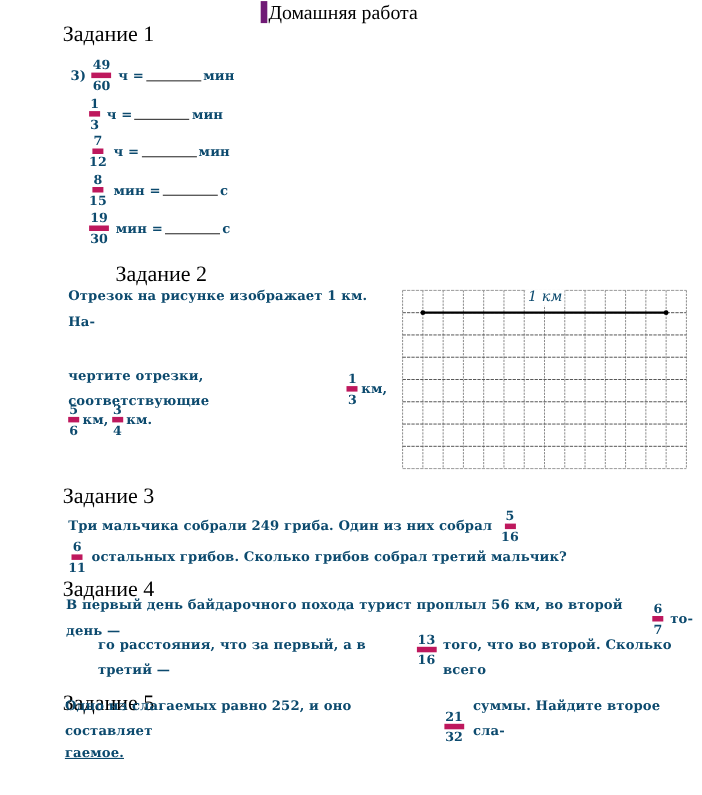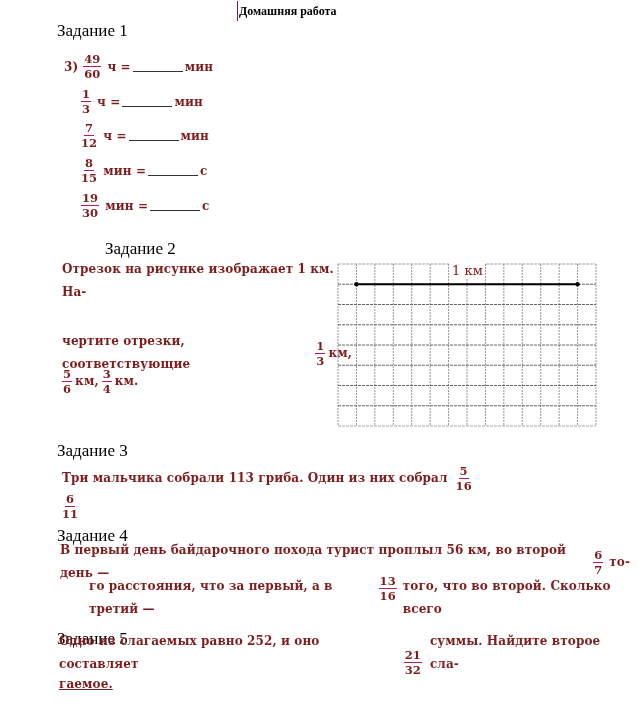--- a/index.html
+++ b/index.html
@@ -2,39 +2,39 @@
 <html><head>
 <meta charset="utf-8">
 <style>
   html, body { margin: 0; padding: 0; background: #ffffff; }
   body {
     width: 638px; height: 723px; position: relative; overflow: hidden;
     font-family: "Liberation Serif", "DejaVu Serif", serif; color: #000;
   }
   .abs { position: absolute; }
   .title {
-    left: 237px; top: 1px; font-size: 12px; line-height: 20px;
-    border-left: 1px solid #701a75; padding-left: 1px; font-weight: bold;
+    left: 237px; top: 1px; font-size: 18px; line-height: 20px;
+    border-left: 6px solid #701a75; padding-left: 1px;
   }
-  .heading { font-size: 17px; line-height: 20px; left: 57px; }
+  .heading { font-size: 20px; line-height: 20px; left: 57px; }
   .scan {
     font-family: "DejaVu Serif", "Liberation Serif", serif;
-    font-size: 12px; color: #7f1d1d; letter-spacing: 0.1px;
+    font-size: 12px; color: #0c4a6e; letter-spacing: 0.1px;
   }
   .frac {
     display: inline-flex; flex-direction: column; align-items: center;
     vertical-align: middle; font-weight: bold; font-size: 11.5px; line-height: 12px;
     margin: 0 3px;
   }
-  .frac .num { border-bottom: 1px solid #be185d; padding: 0 1px 1px; }
+  .frac .num { border-bottom: 5px solid #be185d; padding: 0 1px 1px; }
   .frac .den { padding-top: 1px; }
   .ex-row { position: absolute; display: flex; align-items: center; font-weight: bold; }
   .blank { display: inline-block; width: 50px; border-bottom: 1px solid #333; height: 9px; margin: 0 2px; }
   .para { position: absolute; line-height: 23px; font-weight: bold; font-size: 12px; }
-  .grid-wrap { position: absolute; left: 336px; top: 262px; width: 262px; height: 166px; }
+  .grid-wrap { position: absolute; left: 364px; top: 262px; width: 262px; height: 166px; font-style: italic; }
   svg { display: block; }
 </style>
 </head>
 <body>
 
 <div class="abs title">Домашняя работа</div>
 
 <div class="abs heading" style="top:21px;">Задание 1</div>
 <div class="scan">
   <div class="ex-row" style="left:64px; top:53px;">
@@ -139,31 +139,32 @@
       <line x1="20.428571428571427" x2="241.57142857142856" y1="22.25" y2="22.25" stroke="#000" stroke-width="2"></line>
       <circle cx="20.428571428571427" cy="22.25" r="2.2" fill="#000"></circle>
       <circle cx="241.57142857142856" cy="22.25" r="2.2" fill="#000"></circle>
     </svg>
   <div class="abs scan" style="left:114px; top:1px; font-size:13px; background:#fff; padding:0 2px;">1 км</div>
 </div>
 
 <div class="abs heading" style="top:441px;">Задание 3</div>
 <div class="scan para" style="left:62px; top:464px; width:560px; line-height:26px;">
   <div style="display:flex; align-items:center; height:28px;">
-    <span>Три мальчика собрали 113 гриба. Один из них собрал</span>
+    <span>Три мальчика собрали 249 гриба. Один из них собрал</span>
     <span class="frac" style="margin:0 8px;">
         <span class="num">5</span>
         <span class="den">16</span>
       </span>
   </div>
   <div style="display:flex; align-items:center; height:28px;">
     <span class="frac" style="margin-left:0; margin-right:5px;">
         <span class="num">6</span>
         <span class="den">11</span>
       </span>
+    <span>остальных грибов. Сколько грибов собрал третий мальчик?</span>
   </div>
 </div>
 
 <div class="abs heading" style="top:526px;">Задание 4</div>
 <div class="scan para" style="left:60px; top:549px; width:570px;">
   <div style="display:flex; align-items:center; height:26px;">
     <span>В первый день байдарочного похода турист проплыл 56 км, во второй день —</span>
     <span class="frac" style="margin:0 6px;">
         <span class="num">6</span>
         <span class="den">7</span>

